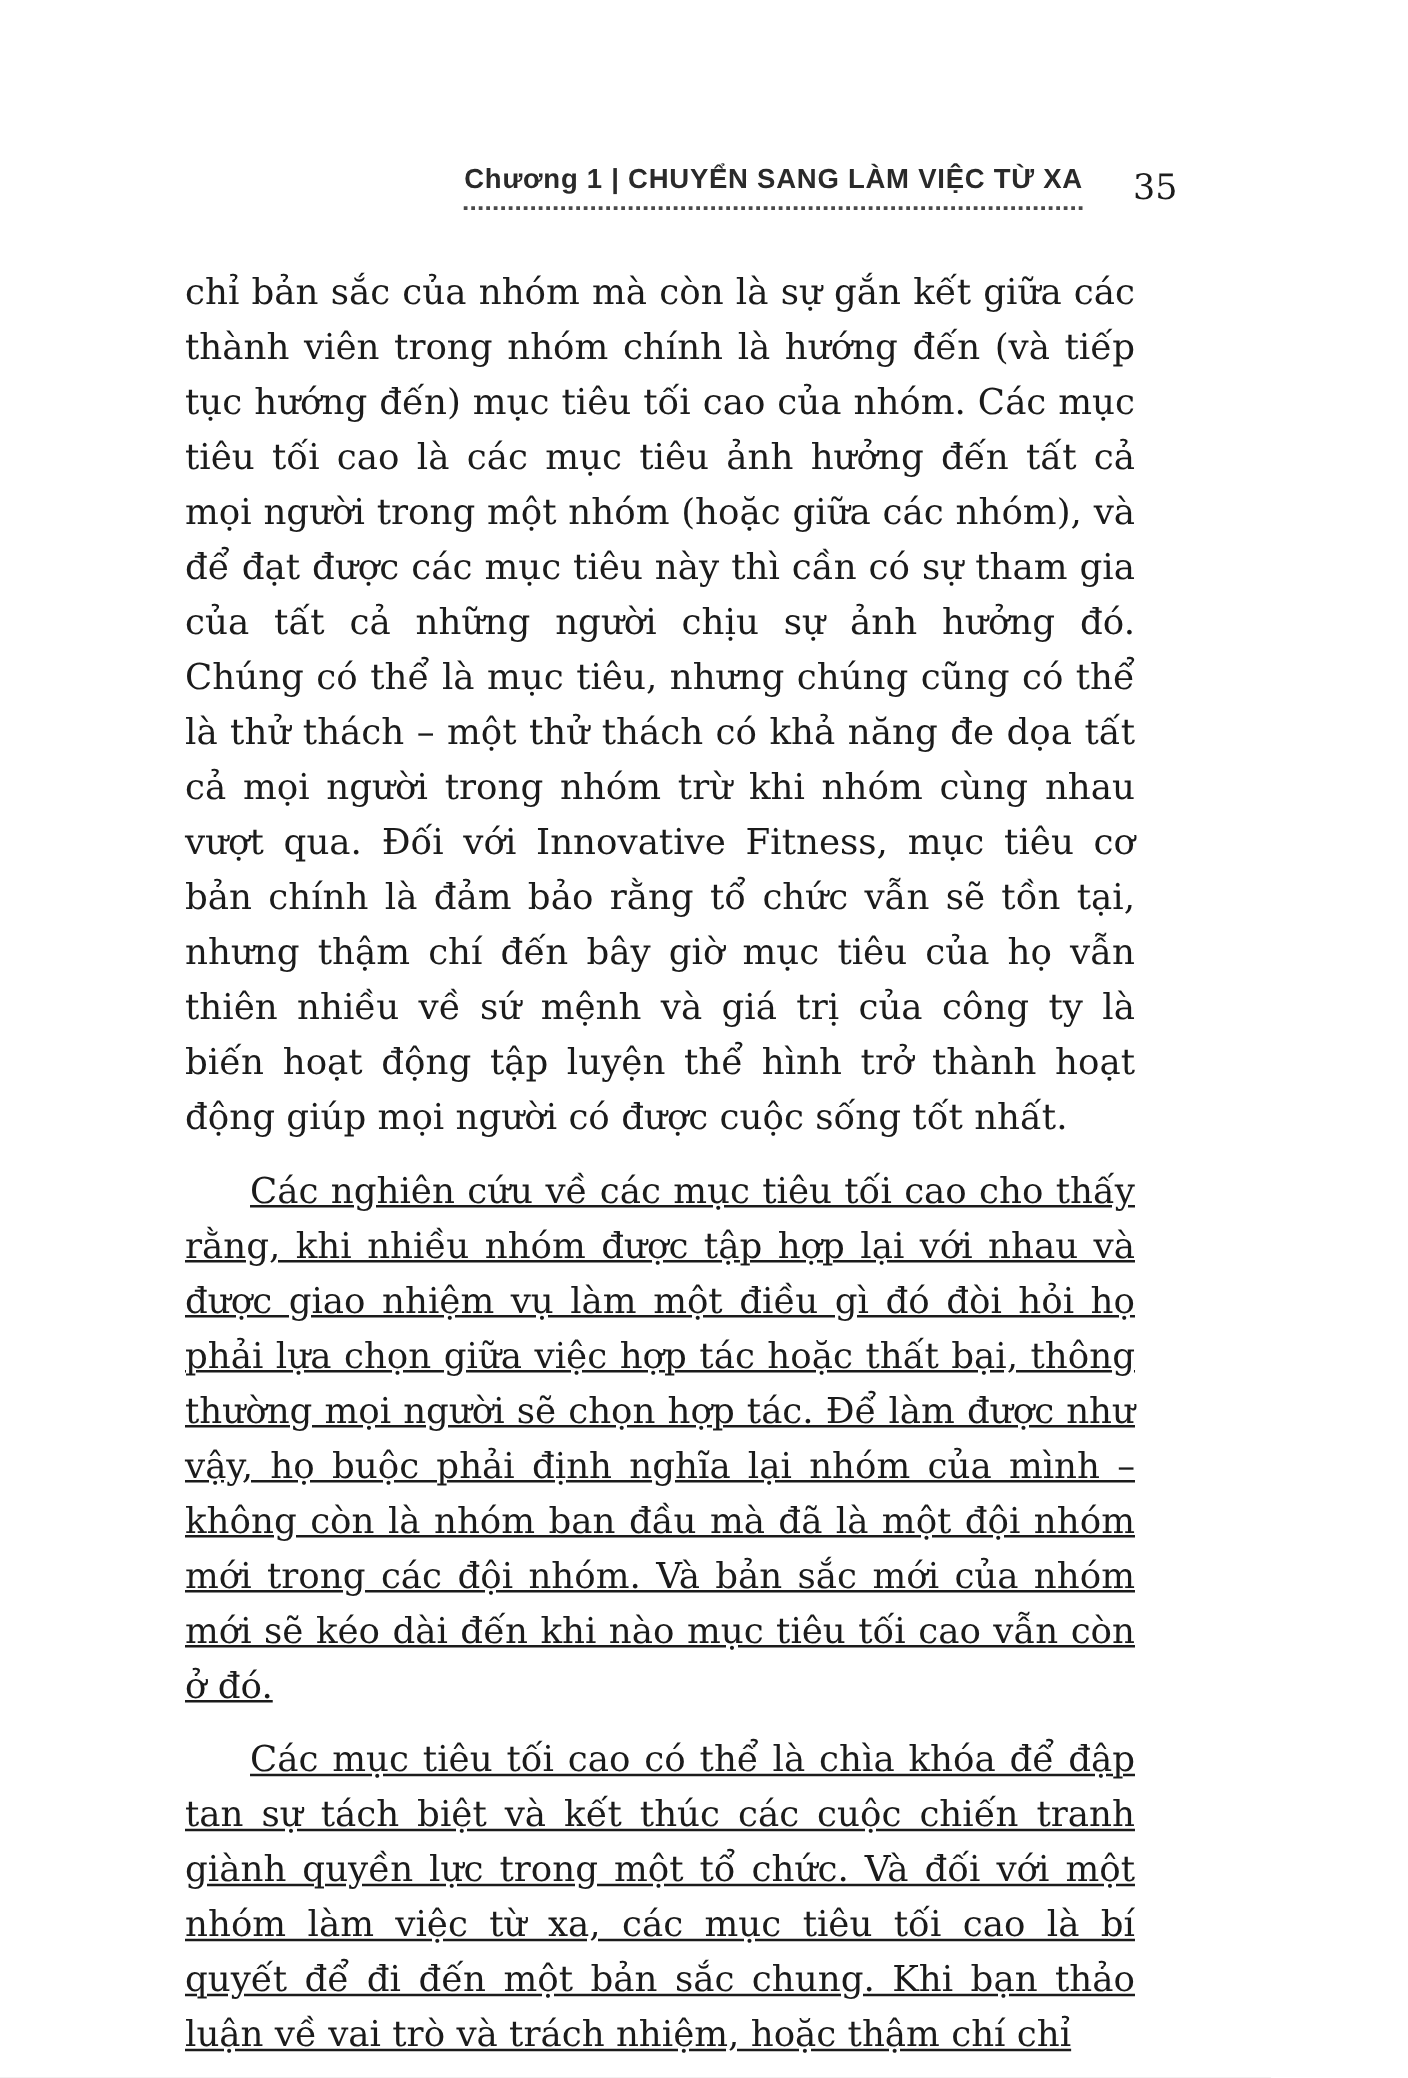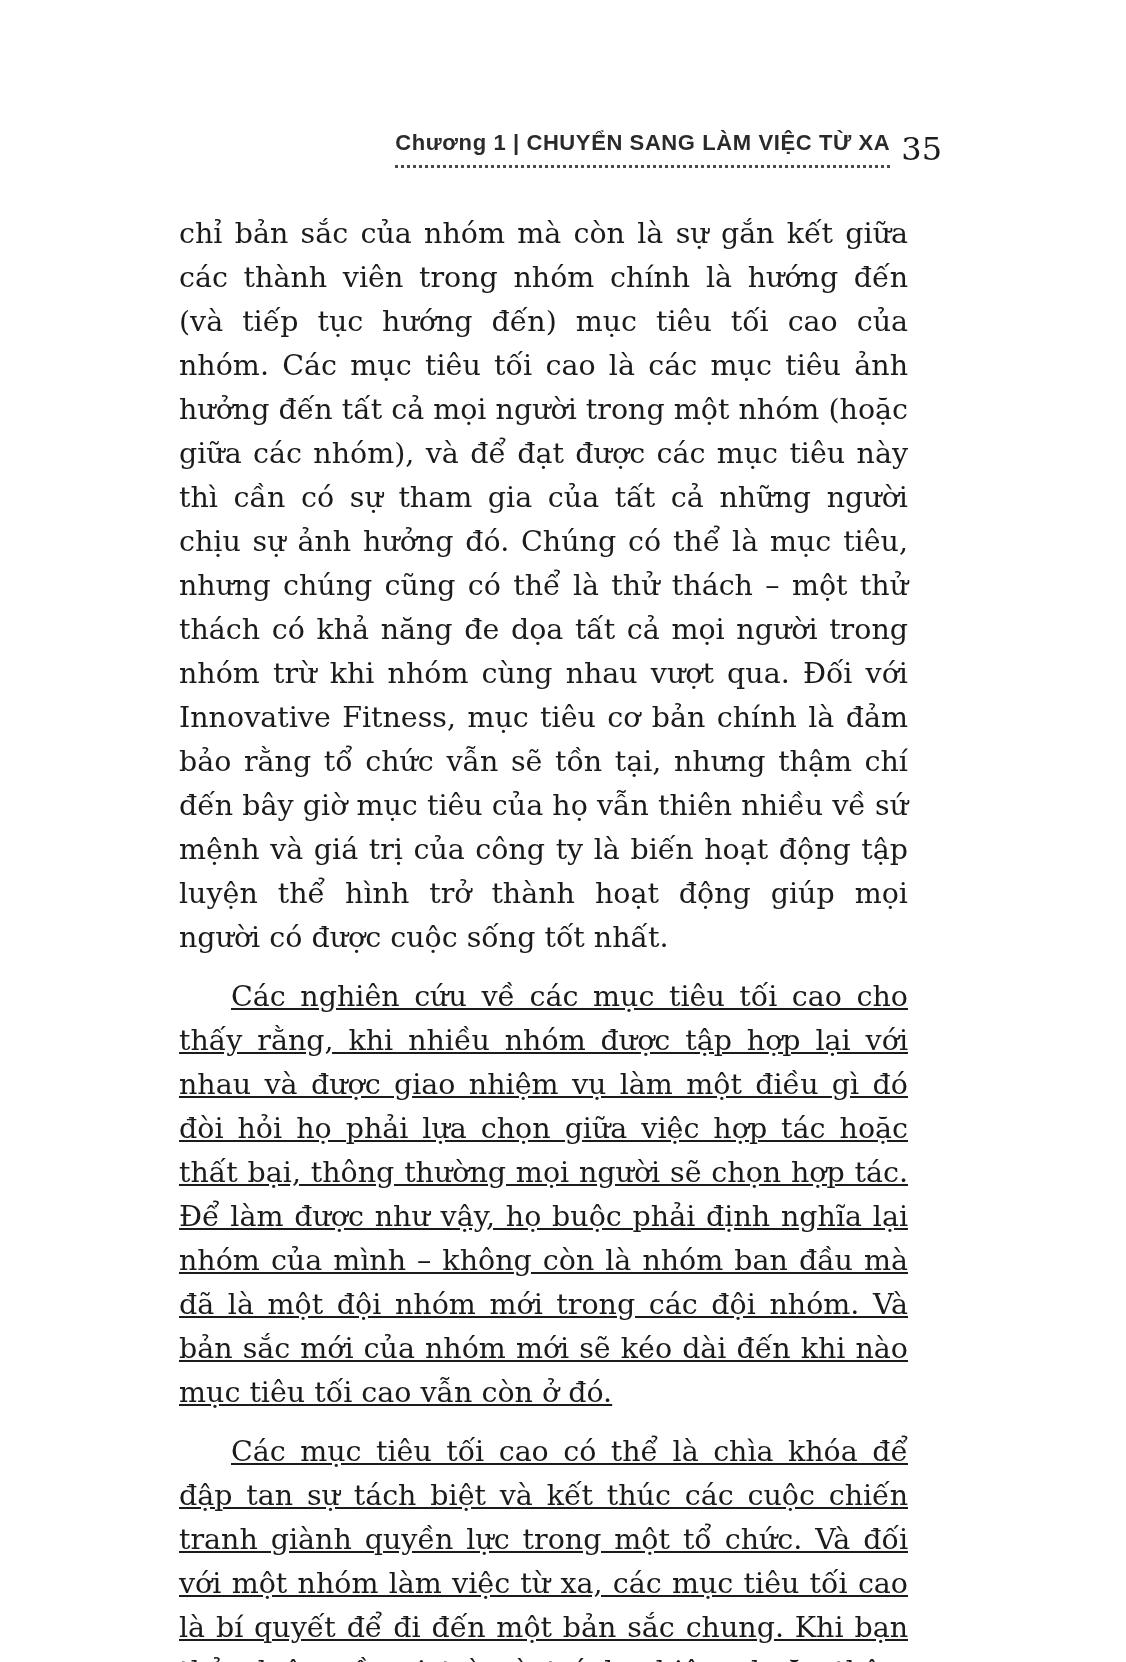--- a/index.html
+++ b/index.html
@@ -13,50 +13,49 @@
     color: #1c1c1c;
     font-family: "DejaVu Serif", "Liberation Serif", serif;
     overflow: hidden;
   }
   .running-header {
     position: absolute;
     top: 130px;
     right: 184px;
     display: flex;
     align-items: center;
-    gap: 11px;
+    gap: 40px;
   }
   .chapter-label {
     font-family: "Liberation Sans", sans-serif;
     font-size: 22px;
     font-weight: 600;
     letter-spacing: 0.6px;
     color: #2a2a2a;
     padding-bottom: 9px;
     border-bottom: 3px dotted #4a4a4a;
     white-space: nowrap;
   }
   .page-number {
     font-family: "DejaVu Serif", serif;
-    font-size: 32px;
+    font-size: 28px;
     color: #1c1c1c;
   }
   .text-block {
     position: absolute;
     top: 212px;
     left: 148px;
     width: 760px;
     text-align: justify;
     font-size: 28.5px;
     line-height: 44px;
     color: #1b1b1b;
   }
   .text-block p {
     margin-bottom: 15px;
-    margin-left: 31px;
   }
   .text-block p.indented {
     text-indent: 52px;
     text-decoration: underline;
   }
 </style>
 </head>
 <body>
 
 <div class="page">

